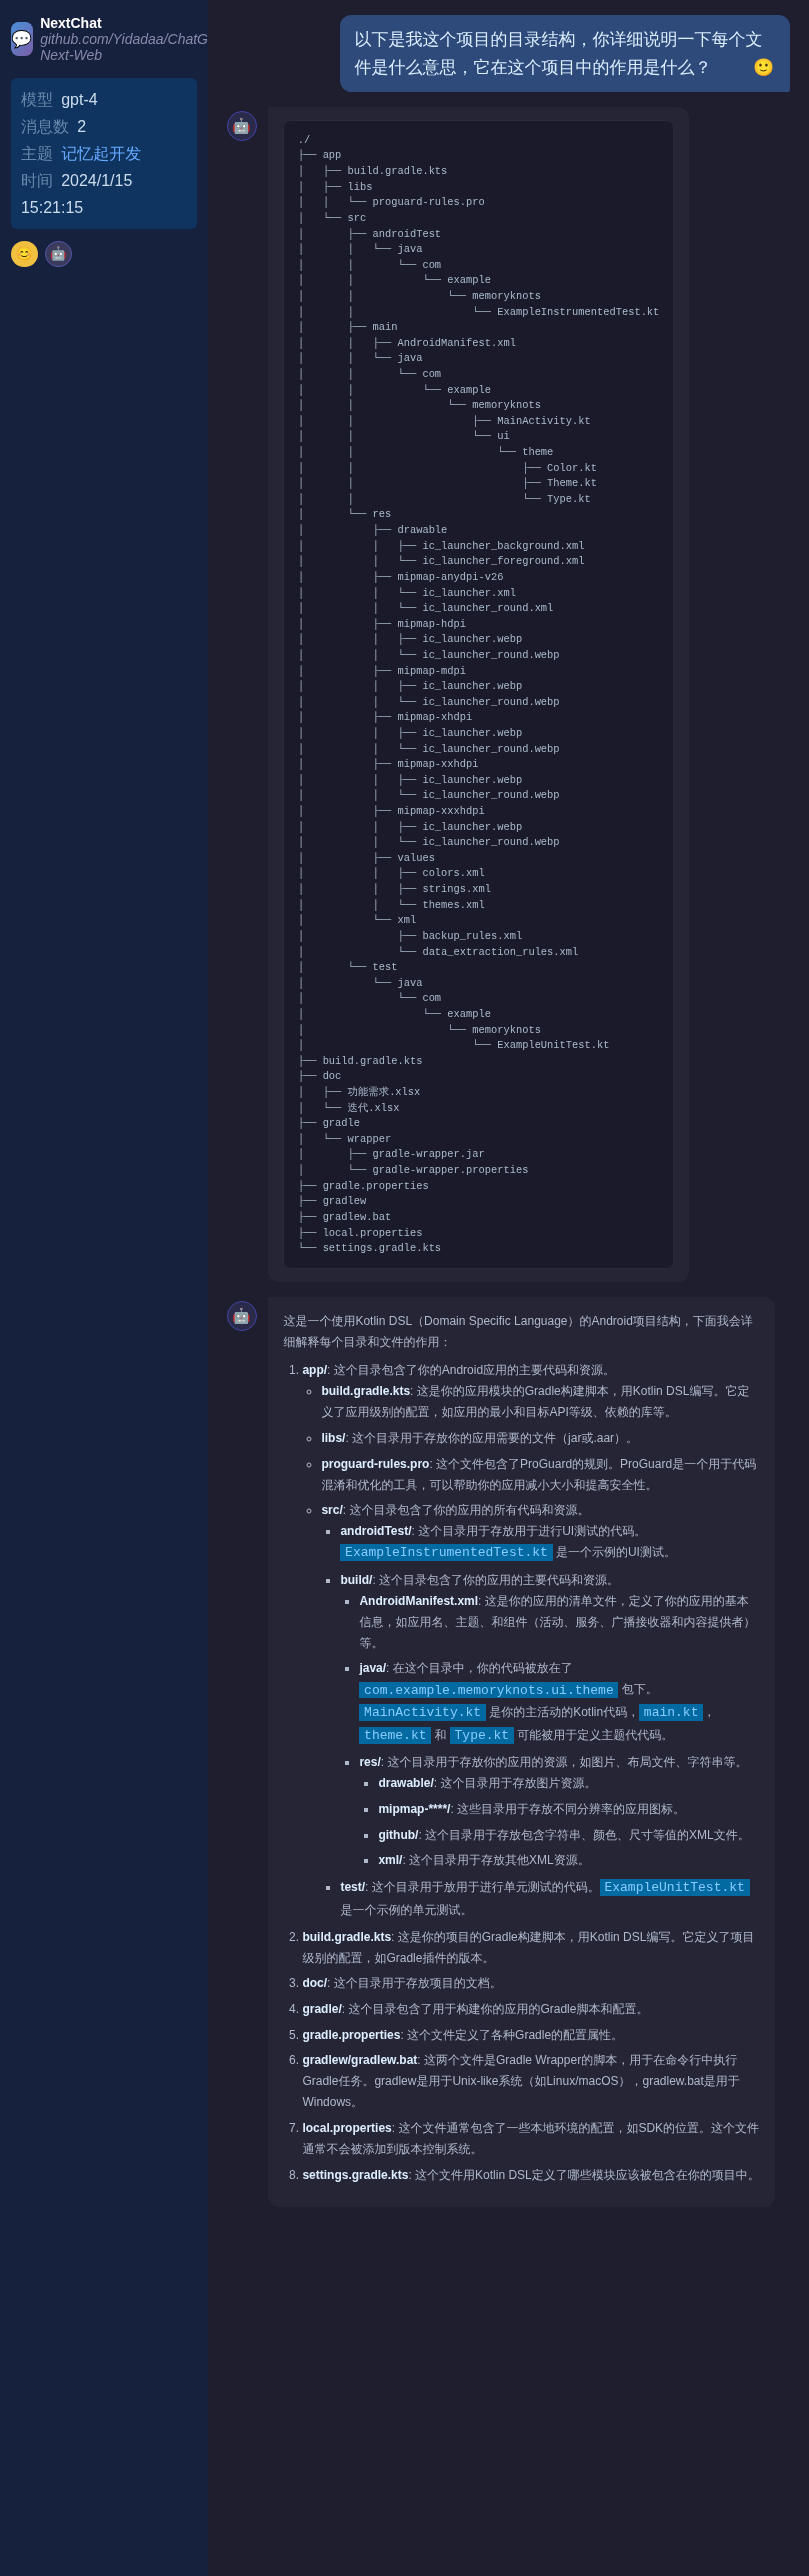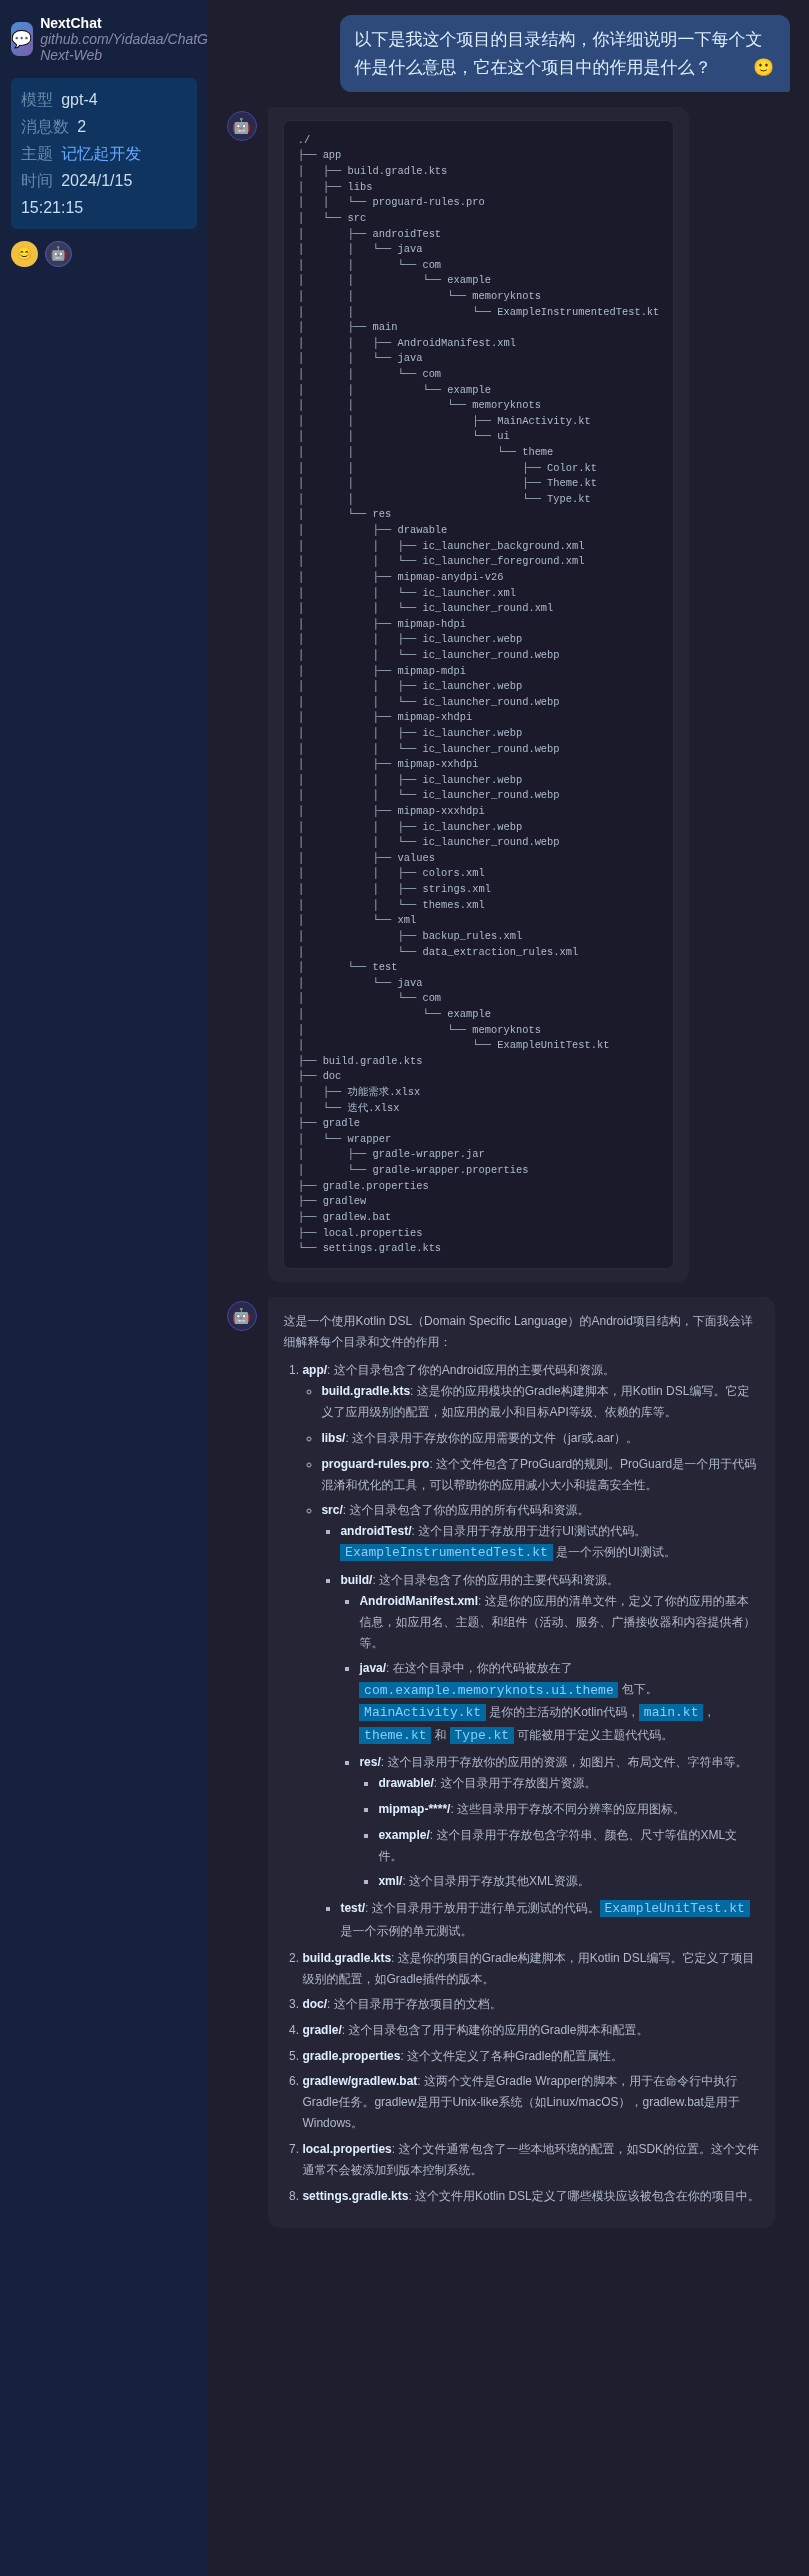--- a/index.html
+++ b/index.html
@@ -346,21 +346,21 @@
                     <ul>
                       <li><strong>androidTest/</strong>: 这个目录用于存放用于进行UI测试的代码。<code>ExampleInstrumentedTest.kt</code> 是一个示例的UI测试。</li>
                       <li><strong>build/</strong>: 这个目录包含了你的应用的主要代码和资源。
                         <ul>
                           <li><strong>AndroidManifest.xml</strong>: 这是你的应用的清单文件，定义了你的应用的基本信息，如应用名、主题、和组件（活动、服务、广播接收器和内容提供者）等。</li>
                           <li><strong>java/</strong>: 在这个目录中，你的代码被放在了 <code>com.example.memoryknots.ui.theme</code> 包下。<code>MainActivity.kt</code> 是你的主活动的Kotlin代码，<code>main.kt</code>，<code>theme.kt</code> 和 <code>Type.kt</code> 可能被用于定义主题代代码。</li>
                           <li><strong>res/</strong>: 这个目录用于存放你的应用的资源，如图片、布局文件、字符串等。
                             <ul>
                               <li><strong>drawable/</strong>: 这个目录用于存放图片资源。</li>
                               <li><strong>mipmap-****/</strong>: 这些目录用于存放不同分辨率的应用图标。</li>
-                              <li><strong>example/</strong>: 这个目录用于存放包含字符串、颜色、尺寸等值的XML文件。</li>
+                              <li><strong>github/</strong>: 这个目录用于存放包含字符串、颜色、尺寸等值的XML文件。</li>
                               <li><strong>xml/</strong>: 这个目录用于存放其他XML资源。</li>
                             </ul>
                           </li>
                         </ul>
                       </li>
                       <li><strong>test/</strong>: 这个目录用于放用于进行单元测试的代码。<code>ExampleUnitTest.kt</code> 是一个示例的单元测试。</li>
                     </ul>
                   </li>
                 </ul>
               </li>

